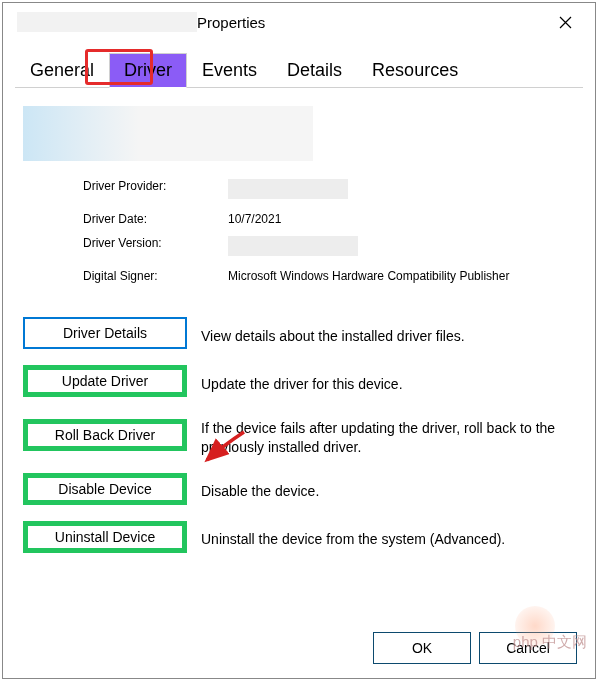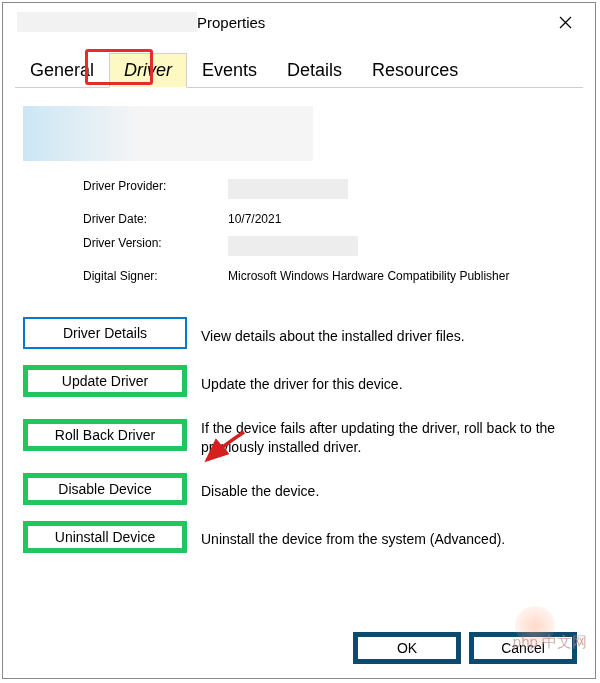--- a/index.html
+++ b/index.html
@@ -5,40 +5,40 @@
     * { box-sizing: border-box; margin: 0; padding: 0; font-family: 'Segoe UI', Tahoma, sans-serif; }
     body { width: 600px; height: 683px; background: #fff; position: relative; }
     .dialog { width: 594px; height: 677px; margin: 2px; border: 1px solid #888; background: #fff; position: relative; }
     .titlebar { height: 38px; display: flex; align-items: center; padding: 0 8px 0 14px; }
     .title-redact { width: 180px; height: 20px; background: #f2f2f2; }
     .title-text { font-size: 15px; margin-left: 0; }
     .close-btn { margin-left: auto; width: 44px; height: 30px; display: flex; align-items: center; justify-content: center; font-size: 18px; font-weight: 300; cursor: pointer; }
     
     .tabs { display: flex; border-bottom: 1px solid #d0d0d0; margin: 12px 12px 0 12px; position: relative; }
     .tab { padding: 6px 14px; font-size: 18px; cursor: pointer; border: 1px solid transparent; border-bottom: none; background: #fff; }
-    .tab.active { border-color: #d0d0d0; border-bottom: 1px solid #fff; margin-bottom: -1px; background: #fef9c3; font-style: italic; }
+    .tab.active { border-color: #d0d0d0; border-bottom: 1px solid #fff; margin-bottom: -1px; background: #8b5cf6; }
     .tab-highlight { position: absolute; border: 3px solid #e52b2b; border-radius: 3px; pointer-events: none; }
     
     .content { padding: 18px 20px 10px 20px; }
     .hero-redact { width: 290px; height: 55px; background: linear-gradient(to right, #cce6f5 0%, #f5f5f5 40%, #f5f5f5 100%); margin-bottom: 18px; }
     
     .info-row { display: flex; margin: 10px 0 10px 60px; font-size: 12px; }
     .info-label { width: 145px; }
     .info-value { flex: 1; }
     .redact-small { display: inline-block; height: 20px; background: #ededed; }
     
     .action-row { display: flex; margin: 16px 0; align-items: center; }
     .action-btn { width: 164px; height: 32px; border: 5px solid #22c55e; background: #fff; font-size: 14px; cursor: pointer; margin-right: 14px; flex-shrink: 0; }
     .action-btn.focused { border: 2px solid #0078d4; }
     .action-desc { font-size: 14px; padding-top: 6px; line-height: 1.35; }
     
     .arrow { position: absolute; left: 196px; top: 424px; pointer-events: none; }
     
     .footer { position: absolute; bottom: 14px; right: 18px; display: flex; gap: 8px; }
-    .footer-btn { width: 108px; height: 32px; border: 5px solid #0c4a6e; background: #fff; font-size: 14px; cursor: pointer; }
+    .footer-btn { width: 98px; height: 32px; border: 1px solid #0c4a6e; background: #fff; font-size: 14px; cursor: pointer; }
     
     .watermark { position: absolute; right: 8px; bottom: 26px; font-size: 15px; color: #b88; opacity: 0.7; pointer-events: none; }
     .wm-circle { position: absolute; right: 40px; bottom: 32px; width: 40px; height: 40px; border-radius: 50%; background: radial-gradient(circle, rgba(255,160,120,0.4), rgba(255,160,120,0)); pointer-events: none; }
   </style>
 </head>
 <body>
 
 <div class="dialog">
   <div class="titlebar">
     <div class="title-redact"></div>

